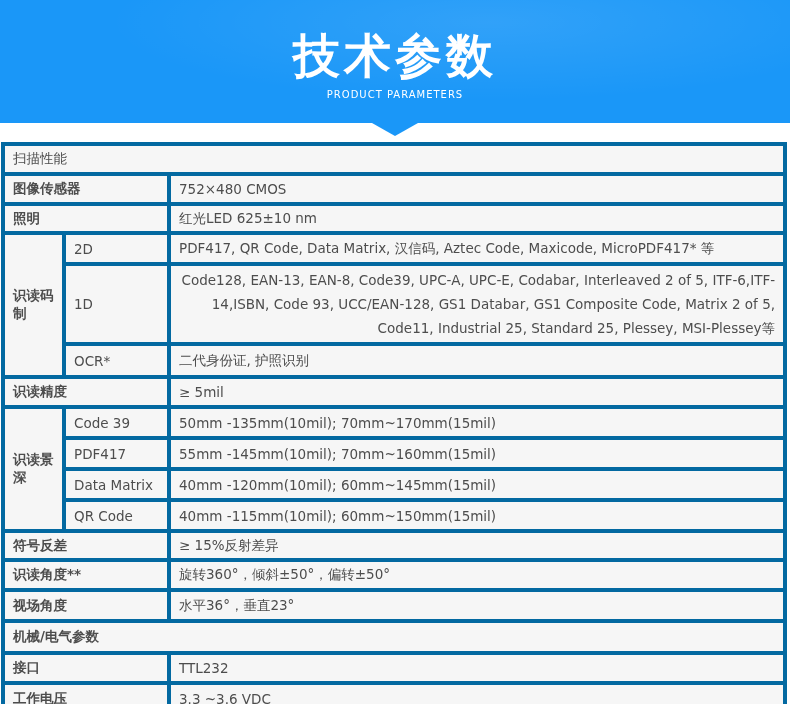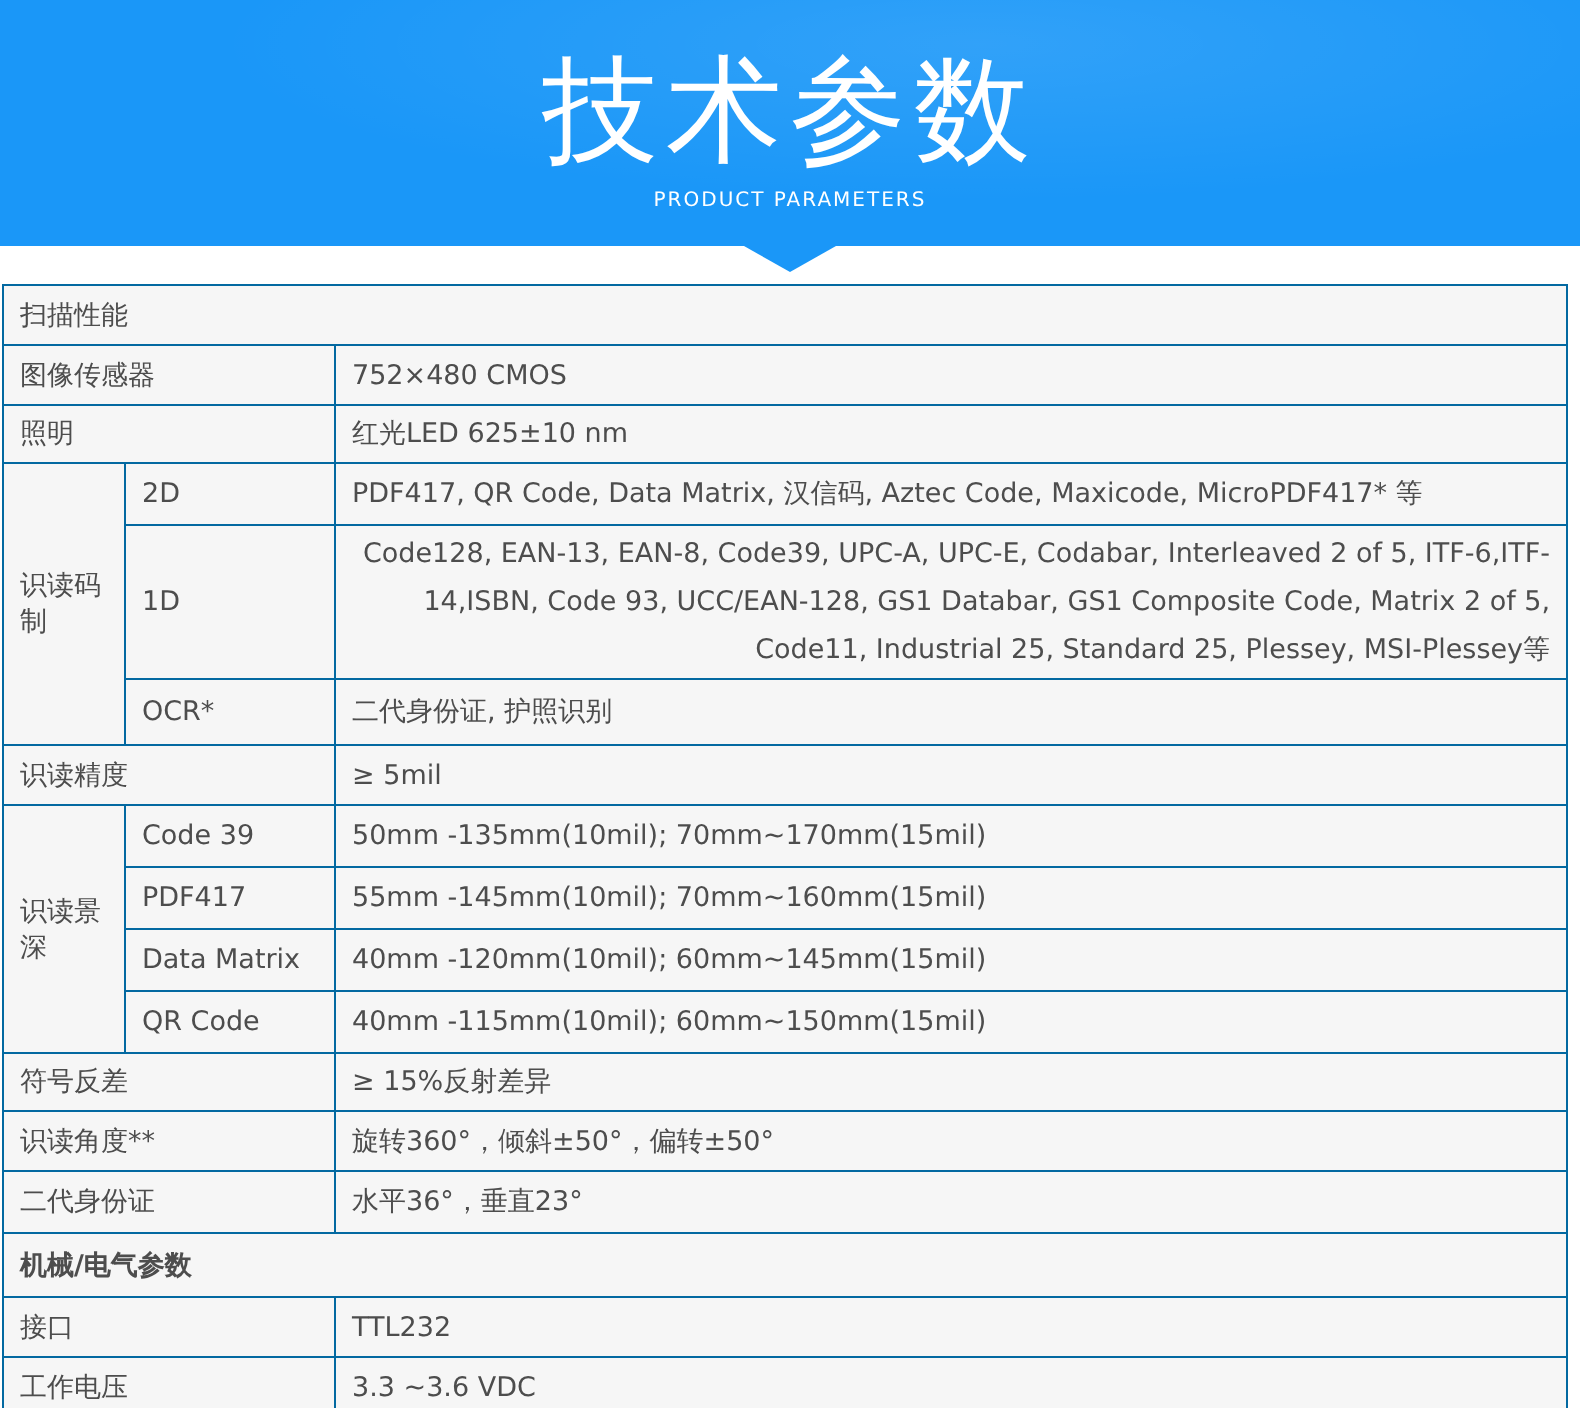--- a/index.html
+++ b/index.html
@@ -22,23 +22,23 @@
       #1A97F8;
     display: flex;
     flex-direction: column;
     align-items: center;
     justify-content: center;
     padding-top: 8px;
     box-sizing: border-box;
   }
   .banner-title {
     color: #ffffff;
-    font-size: 58px;
+    font-size: 47px;
     line-height: 1.05;
-    font-weight: 400;
+    font-weight: 700;
     letter-spacing: 4px;
   }
   .banner-subtitle {
     color: #ffffff;
     font-size: 10px;
     letter-spacing: 1px;
     margin-top: 9px;
   }
   .banner-notch {
     width: 0;
@@ -53,30 +53,30 @@
   .table-wrap {
     margin-top: 6px;
     padding-left: 1px;
   }
   table.spec {
     border-collapse: collapse;
     table-layout: fixed;
     width: 782px;
   }
   table.spec td {
-    border: 1px solid #0369a1;
+    border: 4px solid #0369a1;
     background: #f6f6f6;
     color: #4d4d4d;
     font-size: 13.5px;
     padding: 2px 8px 2px 8px;
     vertical-align: middle;
     overflow: hidden;
   }
   td.section { padding-left: 9px; }
-  td.label   { padding-left: 9px; }
+  td.label   { padding-left: 9px; font-weight: bold; }
   td.sub     { padding-left: 5px; }
   td.value   { padding-left: 5px; padding-right: 8px; }
   td.multiline { line-height: 24px; text-align: right; }
 
   tr.rh29 { height: 29px; margin-top: 17px; }
   tr.rh30 { height: 30px; }
   tr.rh31 { height: 31px; }
   tr.rh32 { height: 32px; font-weight: bold; }
   tr.rh33 { height: 33px; }
   tr.rh74 { height: 74px; }
@@ -154,21 +154,21 @@
         <td class="label" colspan="2">符号反差</td>
         <td class="value">≥ 15%反射差异</td>
       </tr>
 
       <tr class="rh30">
         <td class="label" colspan="2">识读角度**</td>
         <td class="value">旋转360°，倾斜±50°，偏转±50°</td>
       </tr>
 
       <tr class="rh31">
-        <td class="label" colspan="2">二代身份证</td>
+        <td class="label" colspan="2">视场角度</td>
         <td class="value">水平36°，垂直23°</td>
       </tr>
 
       <tr class="rh32">
         <td class="section" colspan="3">机械/电气参数</td>
       </tr>
 
       <tr class="rh30">
         <td class="label" colspan="2">接口</td>
         <td class="value">TTL232</td>

